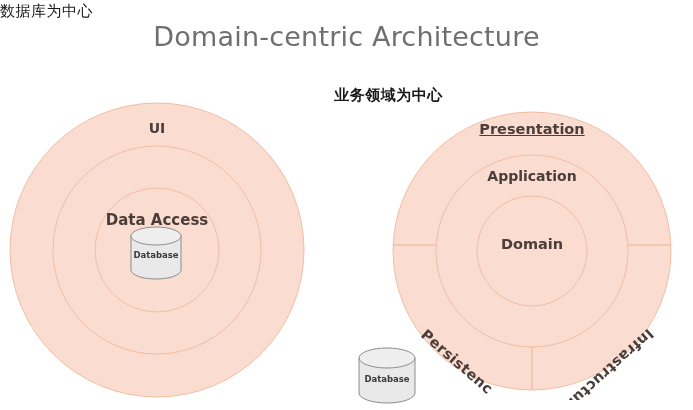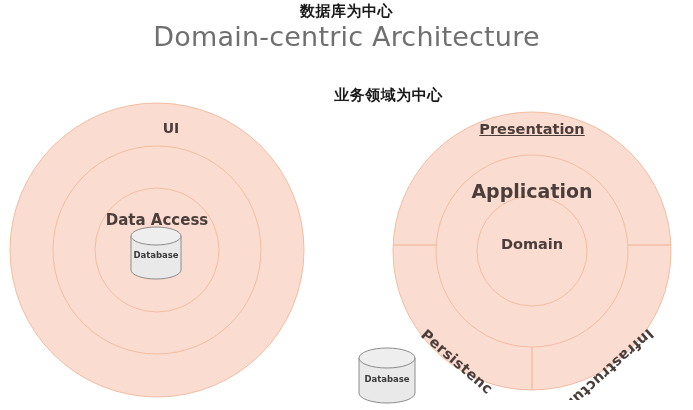--- a/index.html
+++ b/index.html
@@ -8,23 +8,23 @@
     background:#ffffff;
     font-family:"DejaVu Sans","Liberation Sans",sans-serif;
     overflow:hidden;
     position:relative;
   }
   #stage{position:absolute;inset:0;width:693px;height:410px;}
 
   
   .cn-top{
     position:absolute;left:0;top:2px;width:693px;
-    text-align:center;
+    text-align:left;
     font-family:"DejaVu Sans","Liberation Sans",sans-serif;
-    font-size:15px;font-weight:700;color:#1a1a1a;
+    font-size:15px;font-weight:400;color:#1a1a1a;
     letter-spacing:.5px;
     line-height:18px;
   }
   .en-title{
     position:absolute;left:0;top:22px;width:693px;
     text-align:center;
     font-family:"DejaVu Sans","Liberation Sans",sans-serif;
     font-size:27px;font-weight:400;color:#6f6f6f;
     line-height:30px;
     letter-spacing:.2px;
@@ -81,21 +81,21 @@
     <circle cx="157" cy="150" r="104" fill="#fbdcd0" stroke="#f2bda2" stroke-width="1"></circle>
     <circle cx="157" cy="150" r="62" fill="#fbdcd0" stroke="#f2bda2" stroke-width="1"></circle>
 
     <g>
       <path d="M131,136 L131,170 A25,9 0 0 0 181,170 L181,136 Z" fill="#e9e9e9" stroke="#8c8c8c" stroke-width="1"></path>
       <ellipse cx="156" cy="136" rx="25" ry="9" fill="#eeeeee" stroke="#8c8c8c" stroke-width="1"></ellipse>
       <text class="db-label" x="156" y="158" text-anchor="middle">Database</text>
     </g>
   </svg>
 
-  <div class="ring-label" style="left:157px;top:120px;font-size:14px;margin-left:14px;">UI</div>
+  <div class="ring-label" style="left:157px;top:120px;font-size:14px;">UI</div>
   <div class="ring-label" style="left:157px;top:211px;font-size:15px;">Data Access</div>
 
   <svg width="303" height="300" viewBox="0 0 303 300" style="position:absolute;left:390px;top:100px;">
 
     <circle cx="142" cy="151" r="139" fill="#fbdcd0" stroke="#f2bda2" stroke-width="1"></circle>
 
     <line x1="3" y1="145" x2="47" y2="145" stroke="#f0b190" stroke-width="1"></line>
     <line x1="237" y1="145" x2="281" y2="145" stroke="#f0b190" stroke-width="1"></line>
     <line x1="142" y1="247" x2="142" y2="290" stroke="#f0b190" stroke-width="1"></line>
 
@@ -108,21 +108,21 @@
     </defs>
     <text class="curve-label">
       <textPath href="#persistence-arc" startOffset="0">Persistence</textPath>
     </text>
     <text class="curve-label">
       <textPath href="#infrastructure-arc" startOffset="0">Infrastructure</textPath>
     </text>
   </svg>
 
   <div class="ring-label" style="left:532px;top:121px;font-size:14.5px;text-decoration:underline;">Presentation</div>
-  <div class="ring-label" style="left:532px;top:168px;font-size:19px;margin-top:12px;">Application</div>
+  <div class="ring-label" style="left:532px;top:168px;font-size:14px;">Application</div>
   <div class="ring-label" style="left:532px;top:236px;font-size:14.5px;">Domain</div>
 
   <svg width="90" height="70" viewBox="0 0 90 70" style="position:absolute;left:345px;top:343px;">
     <path d="M14,15 L14,50 A28,10 0 0 0 70,50 L70,15 Z" fill="#e9e9e9" stroke="#8c8c8c" stroke-width="1"></path>
     <ellipse cx="42" cy="15" rx="28" ry="10" fill="#eeeeee" stroke="#8c8c8c" stroke-width="1"></ellipse>
     <text class="db-label" x="42" y="39" text-anchor="middle">Database</text>
   </svg>
 
 </div>
 

